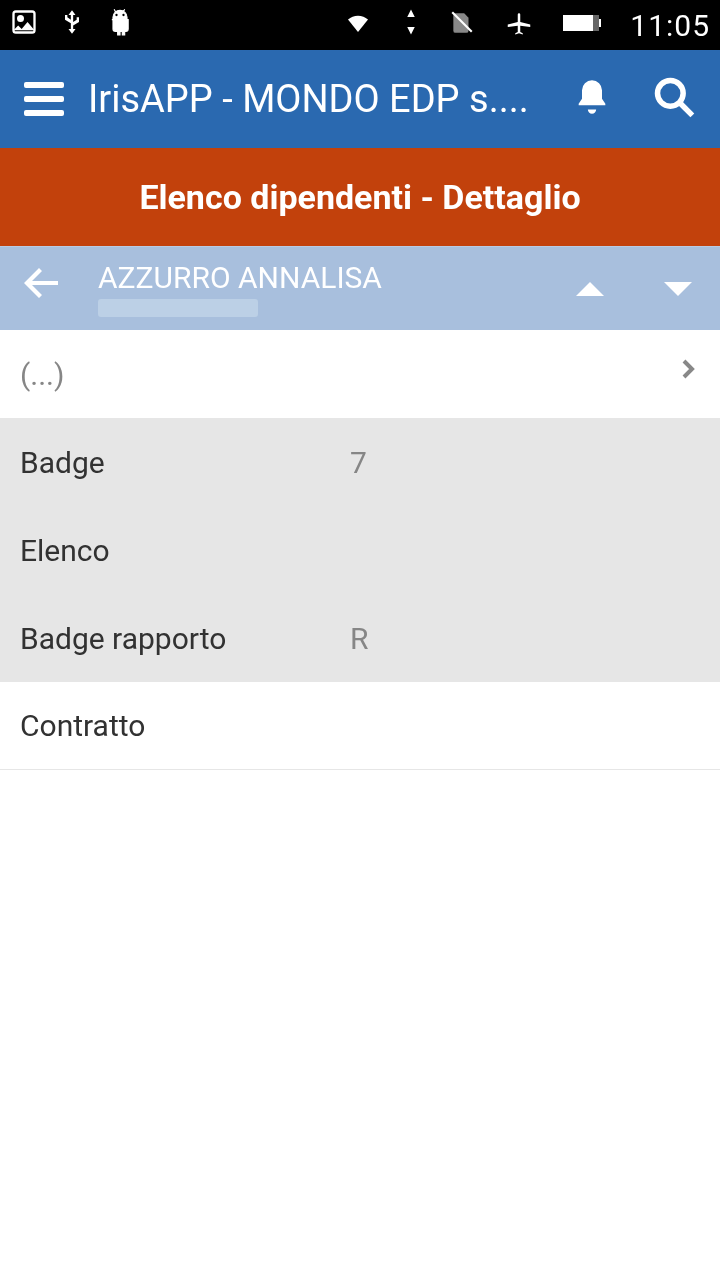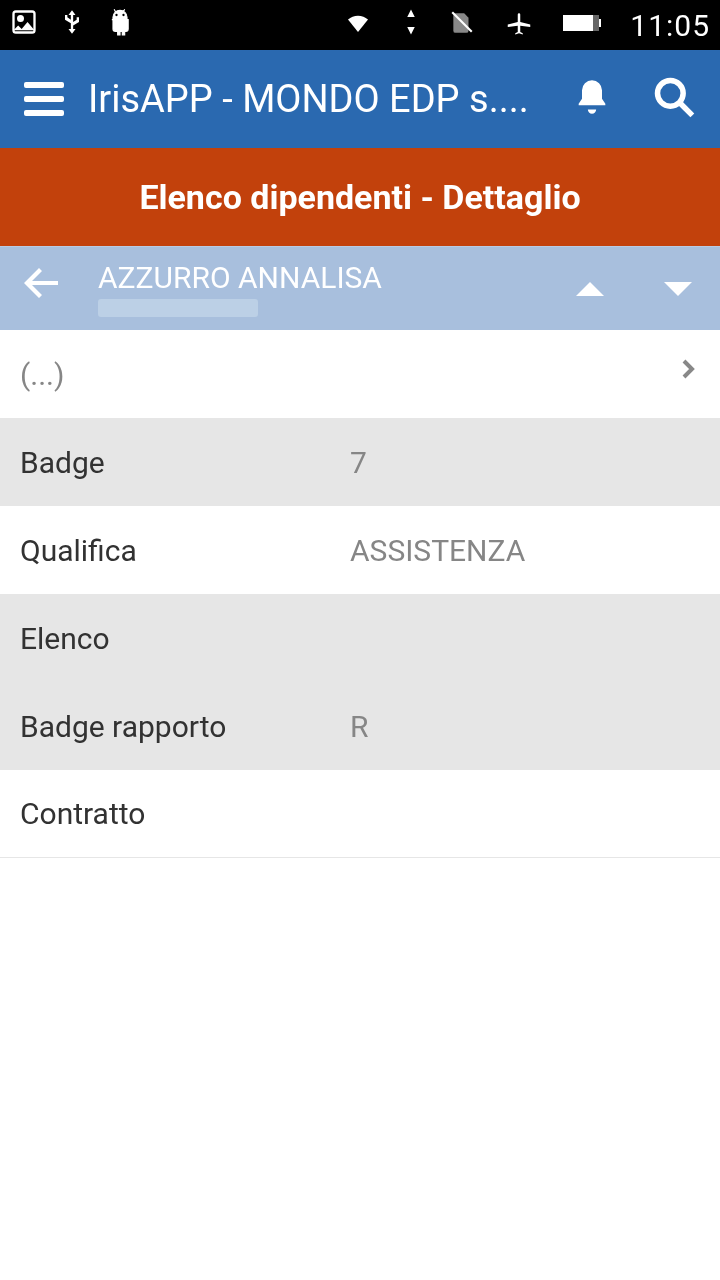--- a/index.html
+++ b/index.html
@@ -201,24 +201,20 @@
           <path d="M8 4l8 8-8 8"></path>
         </svg>
     </div>
   </div>
 
   <div class="row alt">
     <div class="row-label">Badge</div>
     <div class="row-value">7</div>
   </div>
 
-  <div class="row">
-    <div class="row-label">Qualifica</div>
-    <div class="row-value">ASSISTENZA</div>
-  </div>
 
   <div class="row alt">
     <div class="row-label">Elenco</div>
     <div class="row-value"></div>
   </div>
 
 
   <div class="row alt">
     <div class="row-label">Badge rapporto</div>
     <div class="row-value">R</div>

